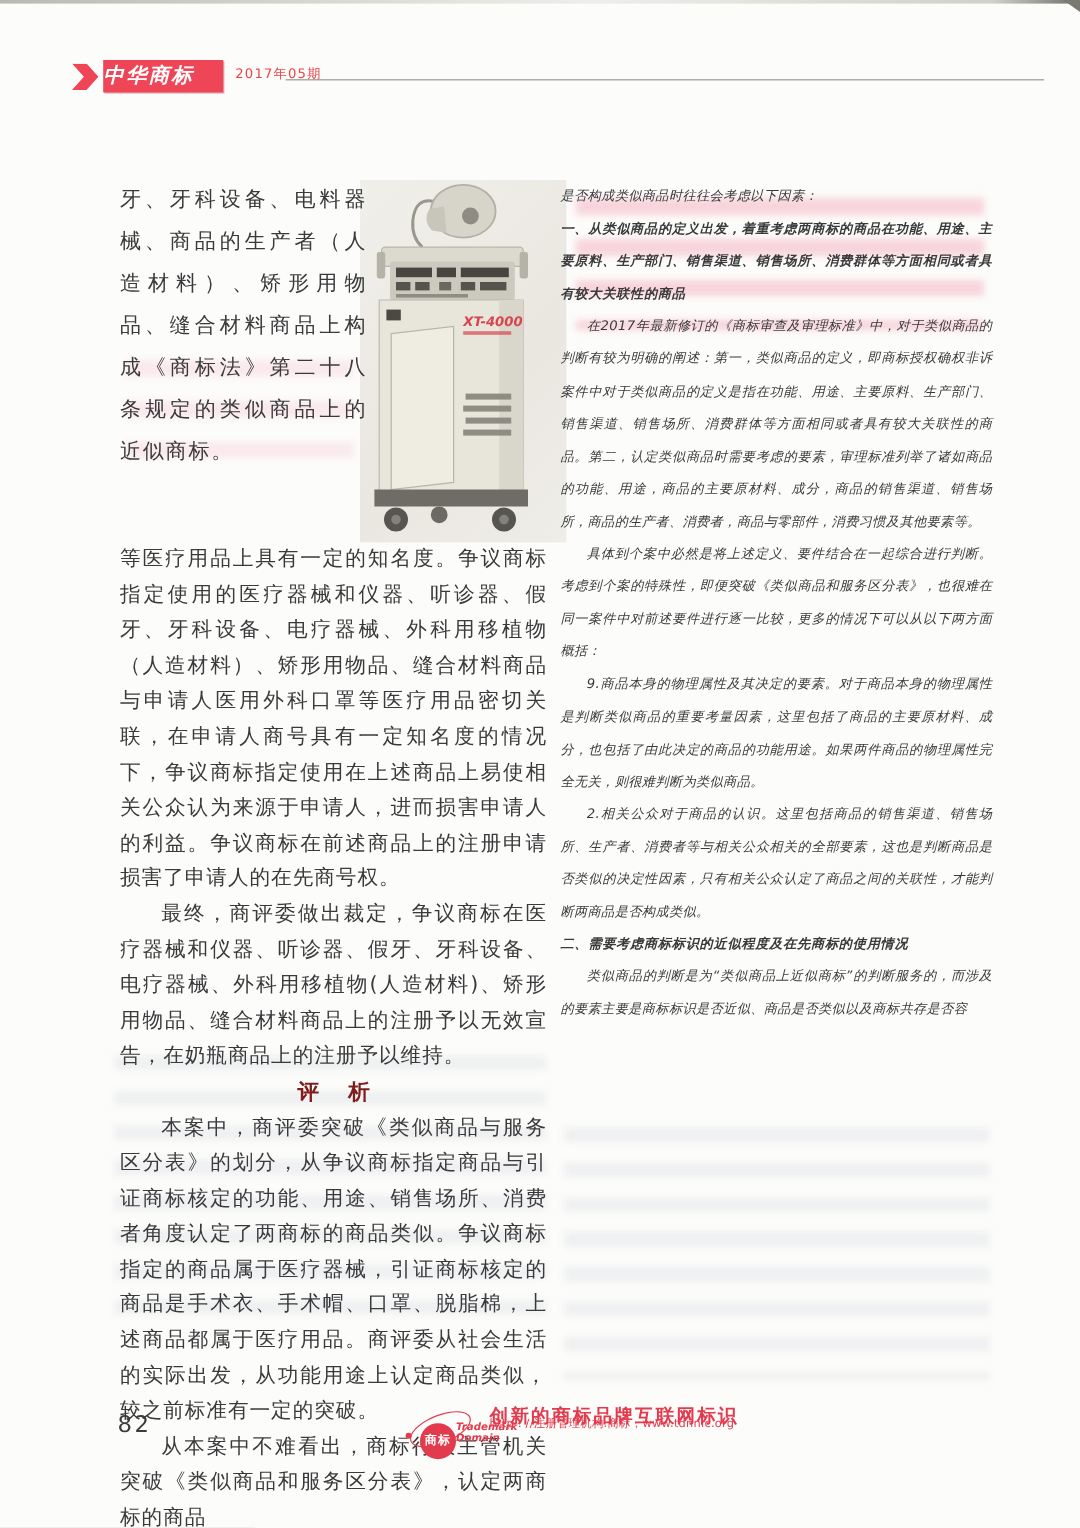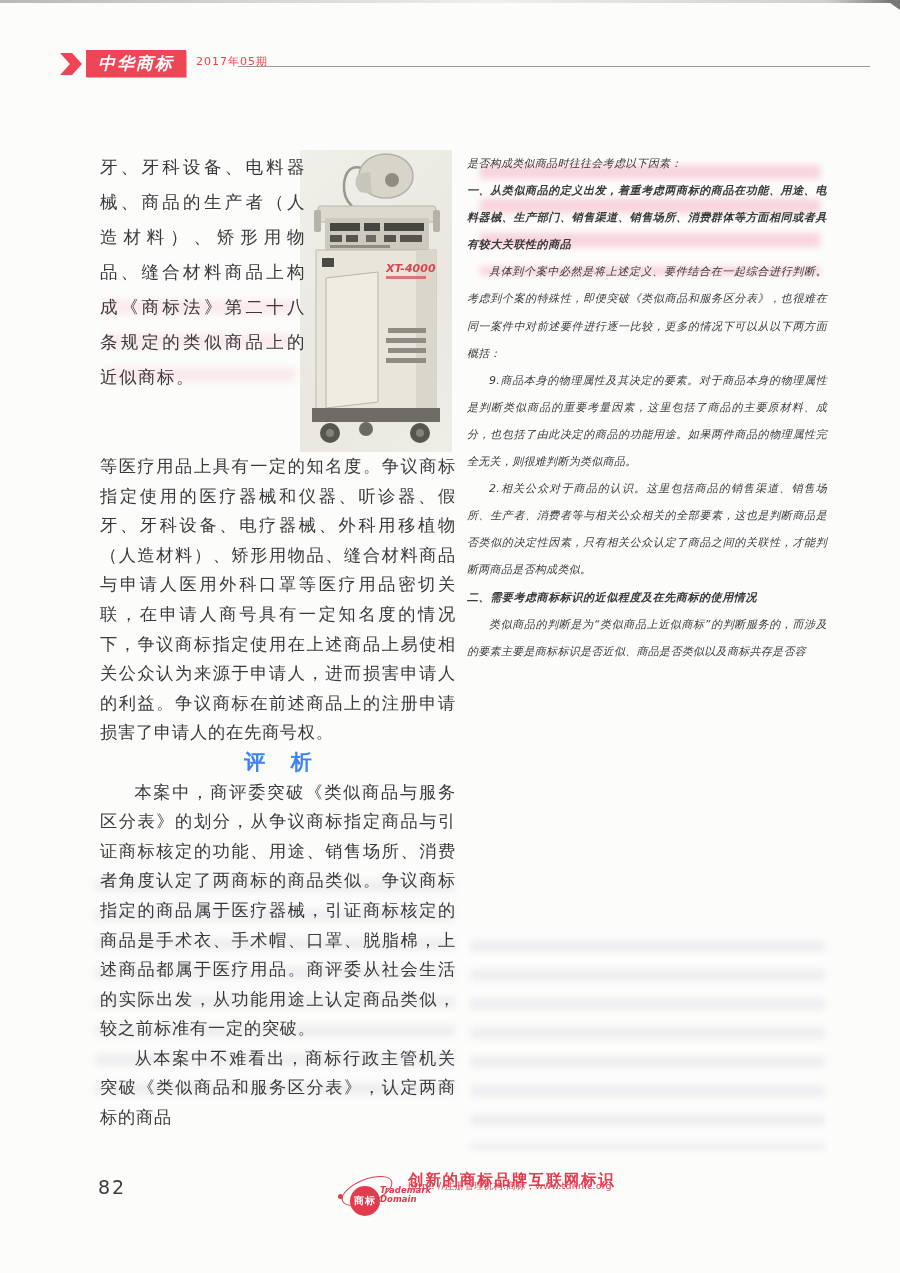--- a/index.html
+++ b/index.html
@@ -11,42 +11,42 @@
   .scan-edge{position:absolute;left:0;top:0;width:100%;height:3px;
     background:linear-gradient(90deg,#b9b8b2,#d8d7d1 30%,#efeeea 55%,#d0cfc9 92%,#6f6e6a);}
   .scan-corner{position:absolute;right:0;top:0;width:14px;height:10px;background:#7a7974;
     clip-path:polygon(100% 0,0 0,100% 100%);}
   
   .header{position:absolute;left:60px;top:50px;width:810px;height:30px;}
   .chevron{position:absolute;left:0;top:3px;width:22px;height:22px;background:#ee4557;
     clip-path:polygon(0 0,55% 0,100% 50%,55% 100%,0 100%,45% 50%);}
   .badge{position:absolute;left:26px;top:0;width:100px;height:27px;background:#ee4557;
     color:#fff;font-family:"DejaVu Serif",serif;font-style:italic;font-weight:bold;
-    font-size:17px;text-align:center;line-height:27px;letter-spacing:2px;
+    font-size:17px;text-align:left;line-height:27px;letter-spacing:2px;
     box-shadow:1px 1px 0 rgba(180,40,55,.4);}
   .issue{position:absolute;left:136px;top:4px;font-size:11px;color:#ef4444;letter-spacing:1px;}
   .header-rule{position:absolute;left:178px;right:0;top:16px;height:1px;background:#9a9a98;}
   
   .cjk{text-align:justify;text-justify:inter-character;word-break:break-all;}
   .narrow-block{position:absolute;left:100px;top:150px;width:206px;
     font-size:17.5px;line-height:35px;letter-spacing:1.5px;}
   .narrow-block p{margin:0;}
   .narrow-block p.indent{text-indent:2em;}
   .left-flow{position:absolute;left:100px;top:452px;width:356px;
     font-size:17.2px;line-height:29.6px;letter-spacing:0.8px;}
   .left-flow p{margin:0;}
   .right-col{position:absolute;left:467px;top:150px;width:360px;
     font-size:11px;line-height:27.1px;letter-spacing:0.3px;font-style:italic;}
   .right-col p{margin:0;}
   p.indent{text-indent:2em;}
   .subhead{font-weight:bold;font-family:"DejaVu Serif",serif;letter-spacing:0.6px;}
-  .analysis-heading{margin:16px 0 10px 0;text-align:center;color:#3b82f6;
-    font-weight:bold;font-size:21px;letter-spacing:9px;text-indent:9px;}
+  .analysis-heading{margin:16px 0 10px 0;text-align:center;color:#7f1d1d;
+    font-weight:bold;font-size:18px;letter-spacing:9px;text-indent:9px;}
   
-  .photo{position:absolute;left:300px;top:150px;width:152px;height:302px;
+  .photo{position:absolute;left:300px;top:150px;width:172px;height:302px;
     background:linear-gradient(135deg,#f1efe9,#e9e7e0 60%,#efede7);}
   
   .ghost{position:absolute;filter:blur(3px);pointer-events:none;}
   .ghost.pink{background:repeating-linear-gradient(180deg,
       rgba(238,120,150,.30) 0 14px,rgba(238,120,150,0) 14px 34px);}
   .ghost.faint{background:repeating-linear-gradient(180deg,
       rgba(120,130,160,.10) 0 12px,rgba(120,130,160,0) 12px 29px);}
   
   .page-number{position:absolute;left:98px;top:1176px;font-size:19px;
     letter-spacing:2px;color:#3c3c3e;}
@@ -133,28 +133,30 @@
       <circle cx="66" cy="279" r="7" fill="#6b6962"></circle>
     </svg>
   </div>
 
   <div class="narrow-block cjk">
     <p>牙、牙科设备、电料器械、商品的生产者（人造材料）、矫形用物品、缝合材料商品上构成《商标法》第二十八条规定的类似商品上的近似商标。</p>
   </div>
 
   <div class="left-flow cjk">
     <p>等医疗用品上具有一定的知名度。争议商标指定使用的医疗器械和仪器、听诊器、假牙、牙科设备、电疗器械、外科用移植物（人造材料）、矫形用物品、缝合材料商品与申请人医用外科口罩等医疗用品密切关联，在申请人商号具有一定知名度的情况下，争议商标指定使用在上述商品上易使相关公众认为来源于申请人，进而损害申请人的利益。争议商标在前述商品上的注册申请损害了申请人的在先商号权。</p>
+    <p class="indent">最终，商评委做出裁定，争议商标在医疗器械和仪器、听诊器、假牙、牙科设备、电疗器械、外科用移植物(人造材料)、矫形用物品、缝合材料商品上的注册予以无效宣告，在奶瓶商品上的注册予以维持。</p>
     <p class="analysis-heading">评 析</p>
     <p class="indent">本案中，商评委突破《类似商品与服务区分表》的划分，从争议商标指定商品与引证商标核定的功能、用途、销售场所、消费者角度认定了两商标的商品类似。争议商标指定的商品属于医疗器械，引证商标核定的商品是手术衣、手术帽、口罩、脱脂棉，上述商品都属于医疗用品。商评委从社会生活的实际出发，从功能用途上认定商品类似，较之前标准有一定的突破。</p>
     <p class="indent">从本案中不难看出，商标行政主管机关突破《类似商品和服务区分表》，认定两商标的商品</p>
   </div>
 
   <div class="right-col cjk">
     <p>是否构成类似商品时往往会考虑以下因素：</p>
-    <p class="subhead">一、从类似商品的定义出发，着重考虑两商标的商品在功能、用途、电料器械、生产部门、销售渠道、销售场所、消费群体等方面相同或者具有较大关联性的商品</p>
+    <p class="subhead">一、从类似商品的定义出发，着重考虑两商标的商品在功能、用途、主要原料、生产部门、销售渠道、销售场所、消费群体等方面相同或者具有较大关联性的商品</p>
+    <p class="indent">在2017年最新修订的《商标审查及审理标准》中，对于类似商品的判断有较为明确的阐述：第一，类似商品的定义，即商标授权确权非诉案件中对于类似商品的定义是指在功能、用途、主要原料、生产部门、销售渠道、销售场所、消费群体等方面相同或者具有较大关联性的商品。第二，认定类似商品时需要考虑的要素，审理标准列举了诸如商品的功能、用途，商品的主要原材料、成分，商品的销售渠道、销售场所，商品的生产者、消费者，商品与零部件，消费习惯及其他要素等。</p>
     <p class="indent">具体到个案中必然是将上述定义、要件结合在一起综合进行判断。考虑到个案的特殊性，即便突破《类似商品和服务区分表》，也很难在同一案件中对前述要件进行逐一比较，更多的情况下可以从以下两方面概括：</p>
     <p class="indent">9.商品本身的物理属性及其决定的要素。对于商品本身的物理属性是判断类似商品的重要考量因素，这里包括了商品的主要原材料、成分，也包括了由此决定的商品的功能用途。如果两件商品的物理属性完全无关，则很难判断为类似商品。</p>
     <p class="indent">2.相关公众对于商品的认识。这里包括商品的销售渠道、销售场所、生产者、消费者等与相关公众相关的全部要素，这也是判断商品是否类似的决定性因素，只有相关公众认定了商品之间的关联性，才能判断两商品是否构成类似。</p>
     <p class="subhead">二、需要考虑商标标识的近似程度及在先商标的使用情况</p>
     <p class="indent">类似商品的判断是为“类似商品上近似商标”的判断服务的，而涉及的要素主要是商标标识是否近似、商品是否类似以及商标共存是否容</p>
   </div>
 
   <div class="page-number">82</div>
   <div class="footer-brand">
     <div class="logo">

